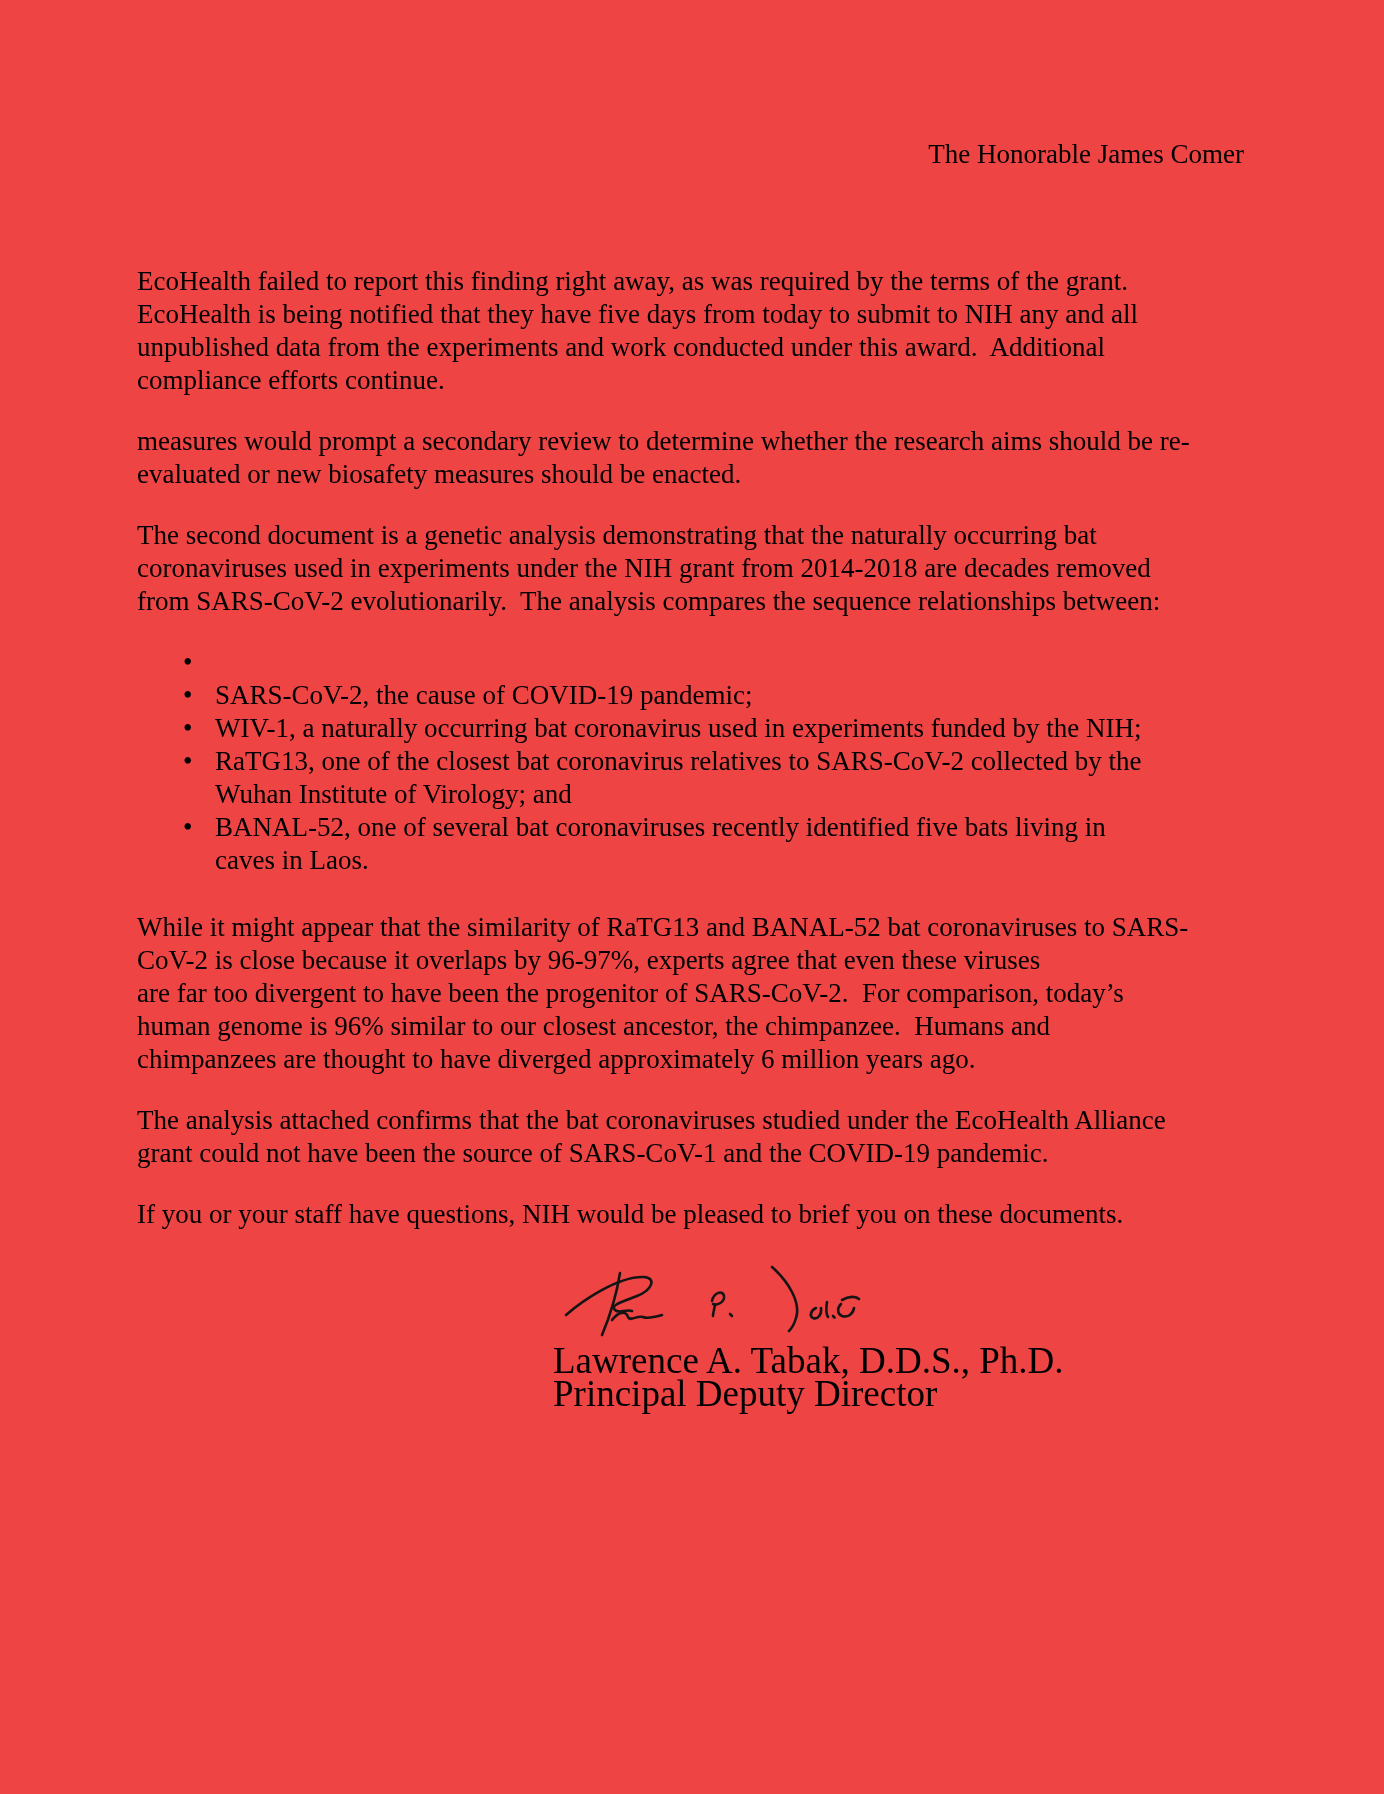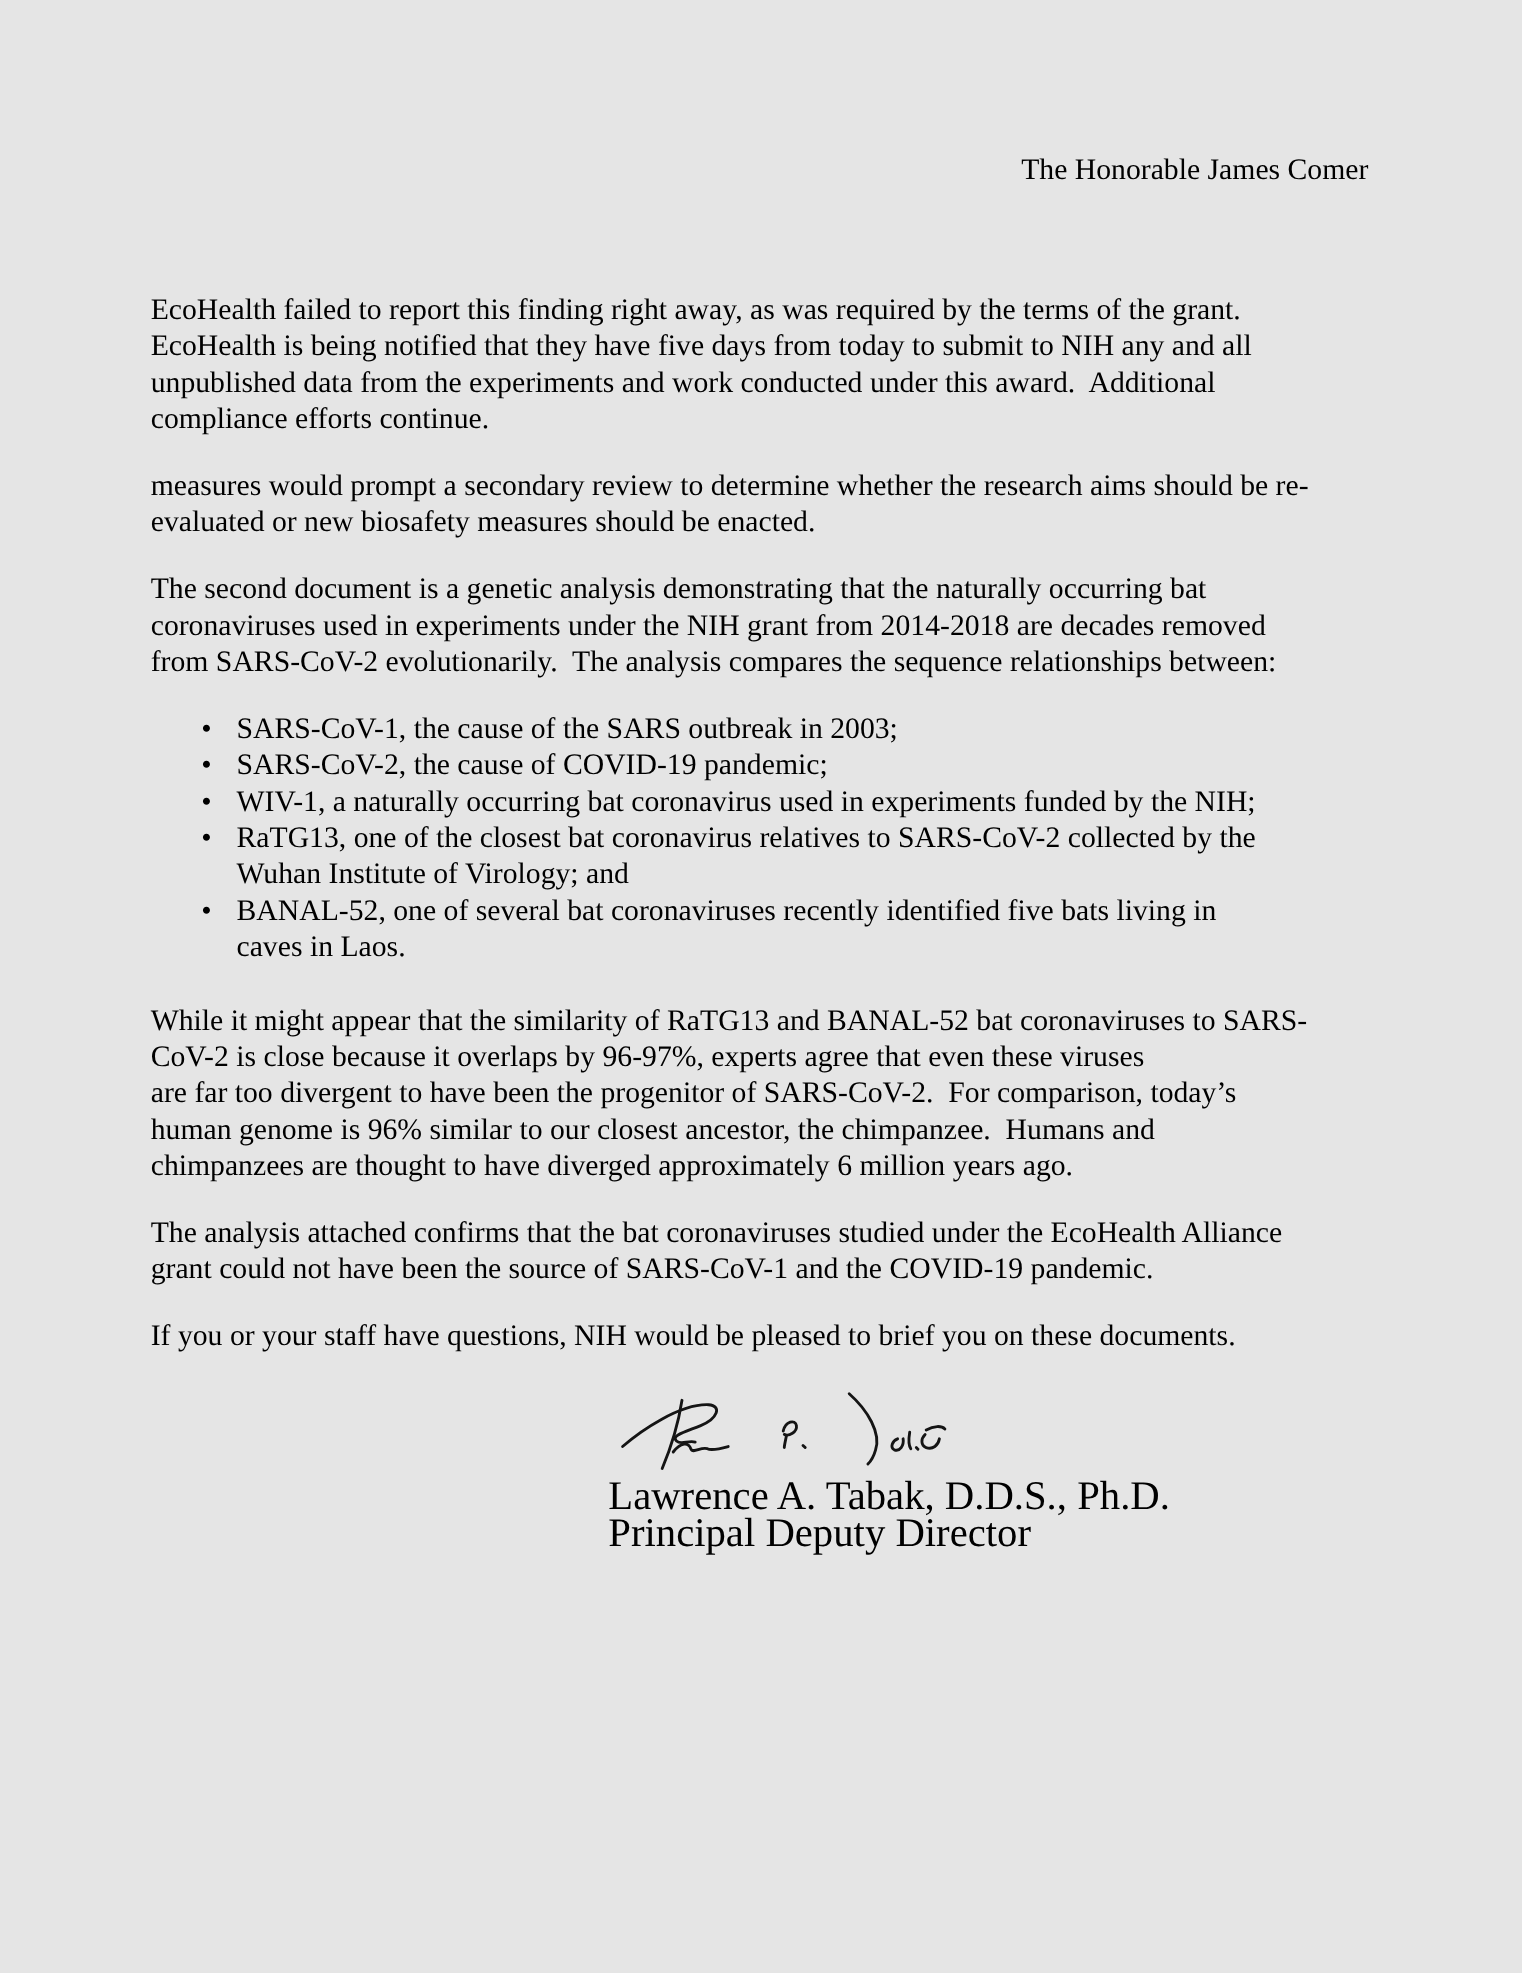--- a/index.html
+++ b/index.html
@@ -13,21 +13,21 @@
     font-family: "Liberation Serif", "DejaVu Serif", serif;
     color: #000000;
     position: relative;
     overflow: hidden;
   }
   .page {
     box-sizing: border-box;
     width: 1384px;
     height: 1794px;
     padding: 72px 120px 0 137px;
-    background: #e5e5e5;
+    background: #ef4444;
   }
   .hdr {
     text-align: right;
     font-size: 27px;
     line-height: 33px;
     margin: 0 20px 28px 0;
     white-space: pre;
   }
   p.para {
     font-size: 27px;
@@ -85,21 +85,20 @@
   <p class="para">measures would prompt a secondary review to determine whether the research aims should be re-
 evaluated or new biosafety measures should be enacted.</p>
 
   <p class="para">The second document is a genetic analysis demonstrating that the naturally occurring bat
 coronaviruses used in experiments under the NIH grant from 2014-2018 are decades removed
 from SARS-CoV-2 evolutionarily.  The analysis compares the sequence relationships between:</p>
 
   <ul class="bullets">
     <li class="bullet">
       <span class="marker">•</span>
-      <span class="btext">SARS-CoV-1, the cause of the SARS outbreak in 2003;</span>
     </li>
     <li class="bullet">
       <span class="marker">•</span>
       <span class="btext">SARS-CoV-2, the cause of COVID-19 pandemic;</span>
     </li>
     <li class="bullet">
       <span class="marker">•</span>
       <span class="btext">WIV-1, a naturally occurring bat coronavirus used in experiments funded by the NIH;</span>
     </li>
     <li class="bullet">

